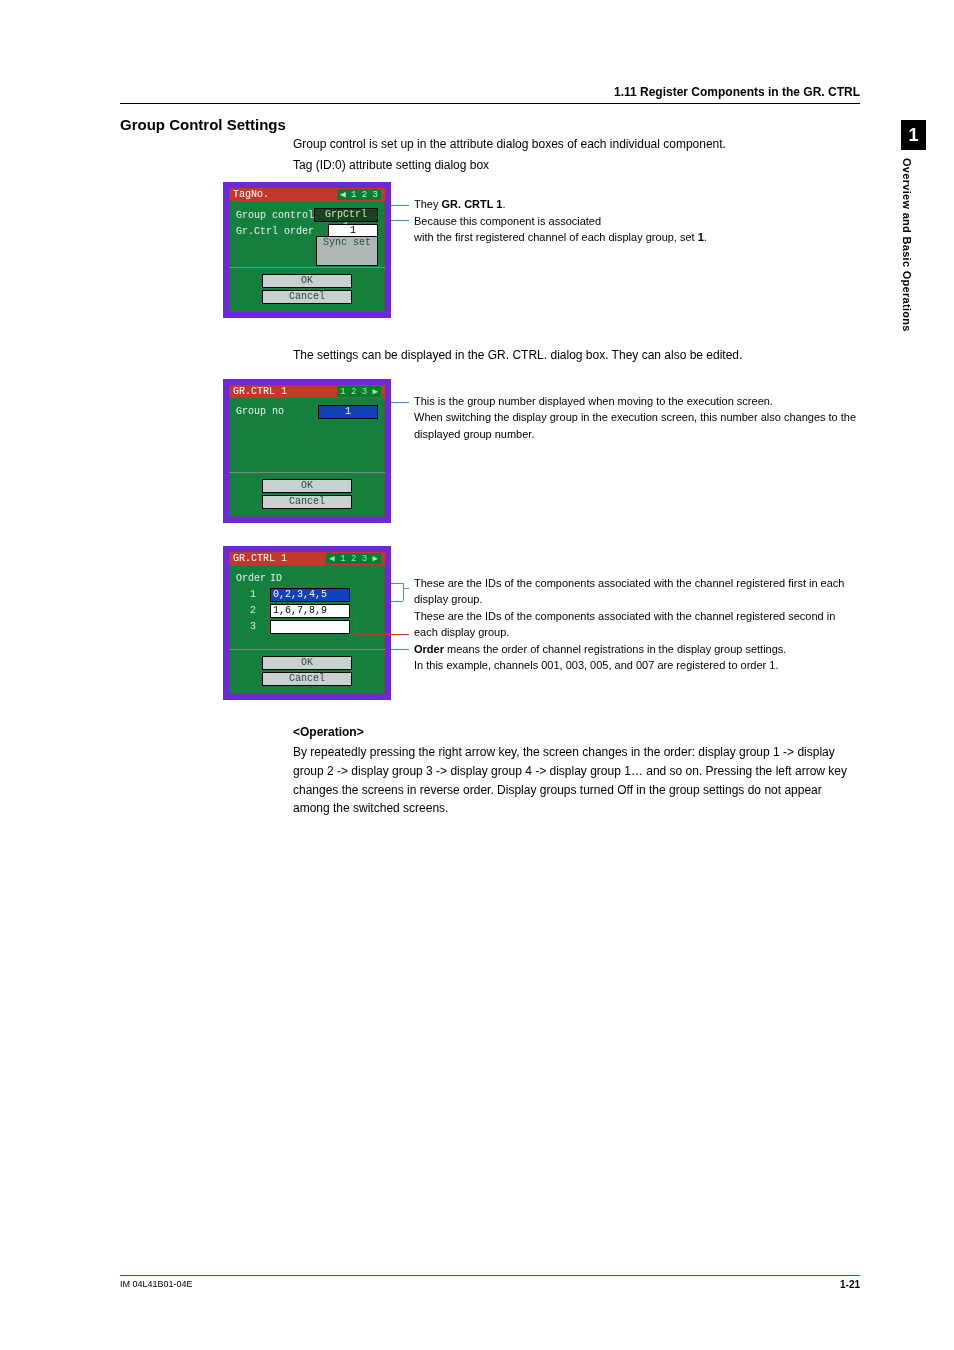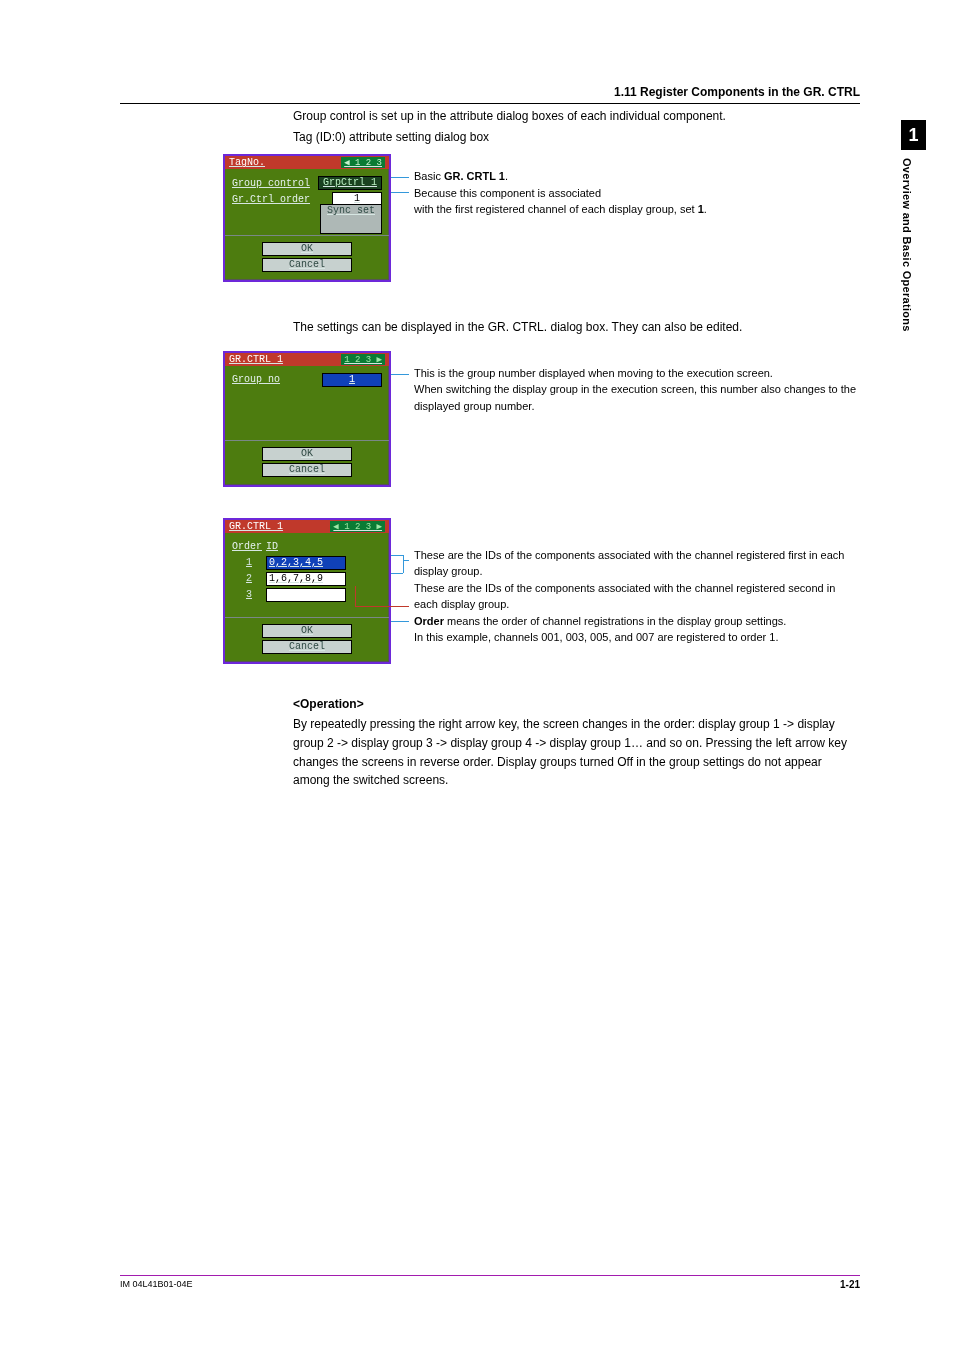--- a/index.html
+++ b/index.html
@@ -8,21 +8,21 @@
   .header-rule { border-top: 1px solid #000; margin-bottom: 3px; }
   .header-line { font-size: 12px; font-weight: bold; text-align: right; padding-bottom: 4px; }
   .side-tab { position: absolute; right: 28px; top: 120px; }
   .tab-num { background: #000; color: #fff; width: 25px; height: 30px; font-size: 18px; font-weight: bold; text-align: center; line-height: 30px; }
   .tab-text { writing-mode: vertical-rl; font-size: 11px; font-weight: bold; padding-top: 8px; letter-spacing: 0.3px; }
   .h2 { font-size: 15px; font-weight: bold; margin-top: 12px; }
   .body-col { margin-left: 173px; width: 567px; }
   .para { font-size: 12px; line-height: 1.55; margin-top: 2px; }
 
   .diagram { position: relative; margin-top: 8px; }
-  .dlg { position: absolute; background: #4d7c0f; border: 2px solid #6d28d9; box-shadow: inset -1px -1px 0 #555; font-family: "Courier New", monospace; font-size: 10px; color: #d6e6e2; text-decoration: underline; }
+  .dlg { position: absolute; background: #15803d; border: 6px solid #6d28d9; box-shadow: inset -1px -1px 0 #555; font-family: "Courier New", monospace; font-size: 10px; color: #d6e6e2; }
   .dlg-title { background: #c0392b; color: #fff; display: flex; justify-content: space-between; padding: 1px 4px; font-size: 10px; }
   .dlg-title .pg { background: #0b7b34; color: #9ee8a7; padding: 0 3px; font-size: 9px; }
   .dlg-title .pg .arrow { color: #c6f3ce; }
   .dlg-body { padding: 6px 7px 4px; }
   .dlg-row { display: flex; align-items: center; height: 16px; }
   .dlg-label { flex: 1; white-space: nowrap; color: #e5f1ee; }
   .dlg-val { background: #1a4220; color: #b9eec1; border: 1px solid #000; padding: 0 4px; height: 14px; line-height: 12px; font-size: 10px; min-width: 50px; text-align: center; }
   .dlg-val.sel { background: #1041b8; color: #fff; }
   .dlg-val.white { background: #fff; color: #000; }
   .dlg-btn { background: #aeb8b6; border: 1px solid #000; color: #304c46; text-align: center; height: 30px; line-height: 12px; font-size: 10px; padding: 0 6px; }
@@ -43,20 +43,21 @@
 
 <div class="side-tab">
   <div class="tab-num">1</div>
   <div class="tab-text">Overview and Basic Operations</div>
 </div>
 
 <div class="page">
   <div class="header-line">1.11  Register Components in the GR. CTRL</div>
   <div class="header-rule"></div>
 
+  <div class="h2">Group Control Settings</div>
   <div class="body-col">
     <div class="para">Group control is set up in the attribute dialog boxes of each individual component.</div>
     <div class="para">Tag (ID:0) attribute setting dialog box</div>
   </div>
 
   <div class="diagram" style="height:160px;">
     <div class="dlg" style="left:103px; top:0; width:168px;">
       <div class="dlg-title">
         <span>TagNo.</span>
         <span class="pg"><span class="arrow">◀ 1 2 3</span></span>
@@ -76,21 +77,21 @@
       </div>
       <div class="dlg-sep"></div>
       <div class="dlg-footer">
         <div class="fbtn">OK</div>
         <div class="fbtn">Cancel</div>
       </div>
     </div>
     <div class="lead" style="left:271px; top:23px; width:18px;"></div>
     <div class="lead" style="left:271px; top:38px; width:18px;"></div>
     <div class="annot" style="left:294px; top:14px; width:440px;">
-      <span>Basic </span><b>GR. CRTL 1</b><span>.</span><br>
+      <span>They </span><b>GR. CRTL 1</b><span>.</span><br>
       <span>Because this component is associated</span><br>
       <span>with the first registered channel of each display group, set </span><b>1</b><span>.</span>
     </div>
   </div>
 
   <div class="body-col" style="margin-top:4px;">
     <div class="para">The settings can be displayed in the GR. CTRL. dialog box. They can also be edited.</div>
   </div>
 
   <div class="diagram" style="height:330px;">

